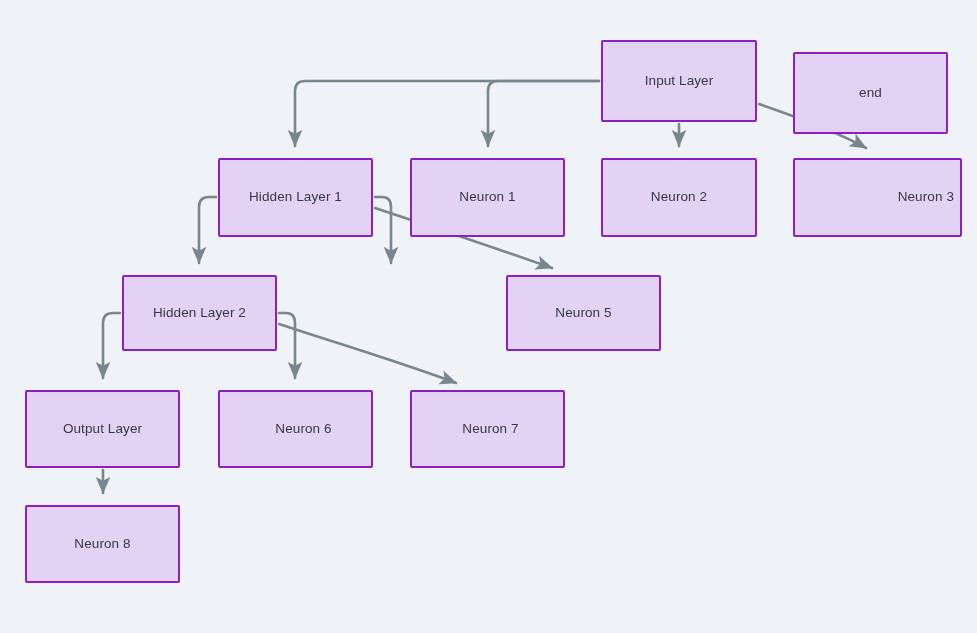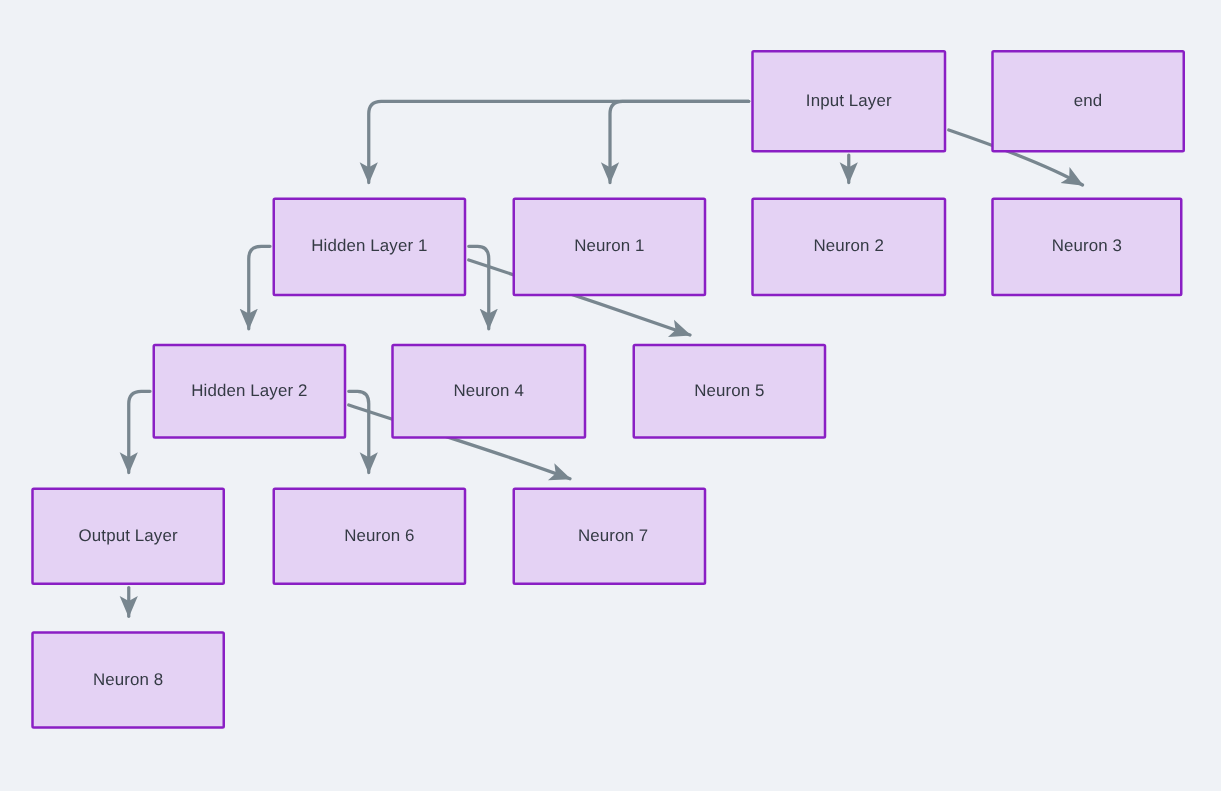--- a/index.html
+++ b/index.html
@@ -87,47 +87,44 @@
       <path d="M 279 324 C 333 342 400 362 456 383" marker-end="url(#arrowhead)"></path>
 
       <path d="M 103 470 L 103 493" marker-end="url(#arrowhead)"></path>
     </g>
   </svg>
 
   <div class="node" style="left:601px; top:40px; width:156px; height:82px;">
     <span class="node-label">Input Layer</span>
   </div>
 
-  <div class="node" style="left:793px; top:40px; width:155px; height:82px;">
+  <div class="node" style="left:793px; top:52px; width:155px; height:82px;">
     <span class="node-label">end</span>
   </div>
 
   <div class="node" style="left:218px; top:158px; width:155px; height:79px;">
     <span class="node-label">Hidden Layer 1</span>
   </div>
 
   <div class="node" style="left:410px; top:158px; width:155px; height:79px;">
     <span class="node-label">Neuron 1</span>
   </div>
 
   <div class="node" style="left:601px; top:158px; width:156px; height:79px;">
     <span class="node-label">Neuron 2</span>
   </div>
 
-  <div class="node" style="left:793px; top:158px; width:153px; height:79px;">
+  <div class="node" style="left:793px; top:158px; width:169px; height:79px;justify-content:flex-end;">
     <span class="node-label">Neuron 3</span>
   </div>
 
   <div class="node" style="left:122px; top:275px; width:155px; height:76px;">
     <span class="node-label">Hidden Layer 2</span>
   </div>
 
-  <div class="node" style="left:313px; top:275px; width:156px; height:76px;">
-    <span class="node-label">Neuron 4</span>
-  </div>
 
   <div class="node" style="left:506px; top:275px; width:155px; height:76px;">
     <span class="node-label">Neuron 5</span>
   </div>
 
   <div class="node" style="left:25px; top:390px; width:155px; height:78px;">
     <span class="node-label">Output Layer</span>
   </div>
 
   <div class="node" style="left:218px; top:390px; width:155px; height:78px;padding-left:16px;">

